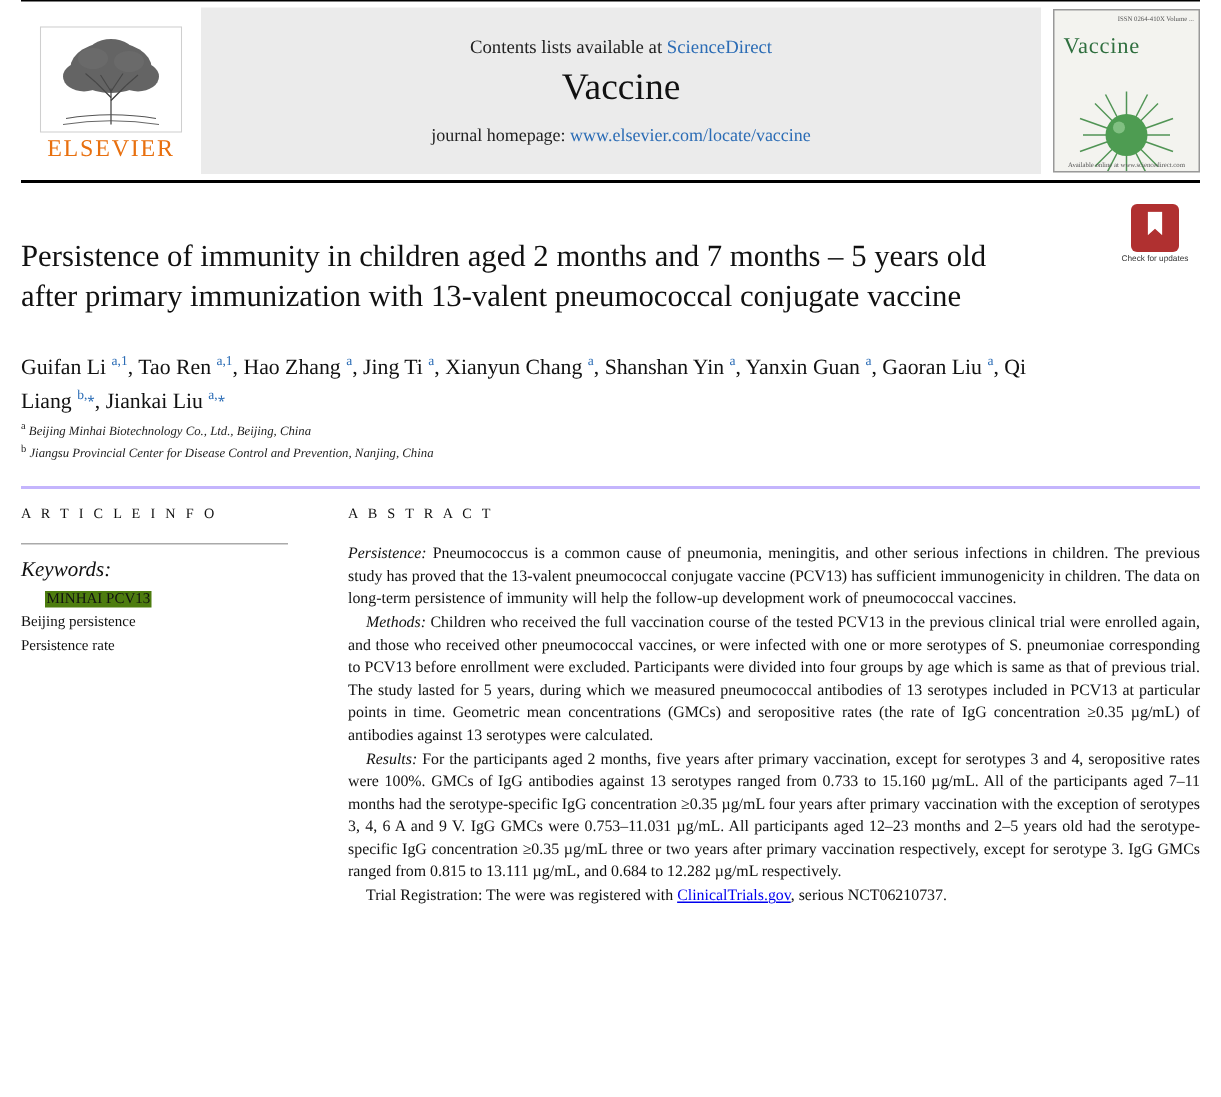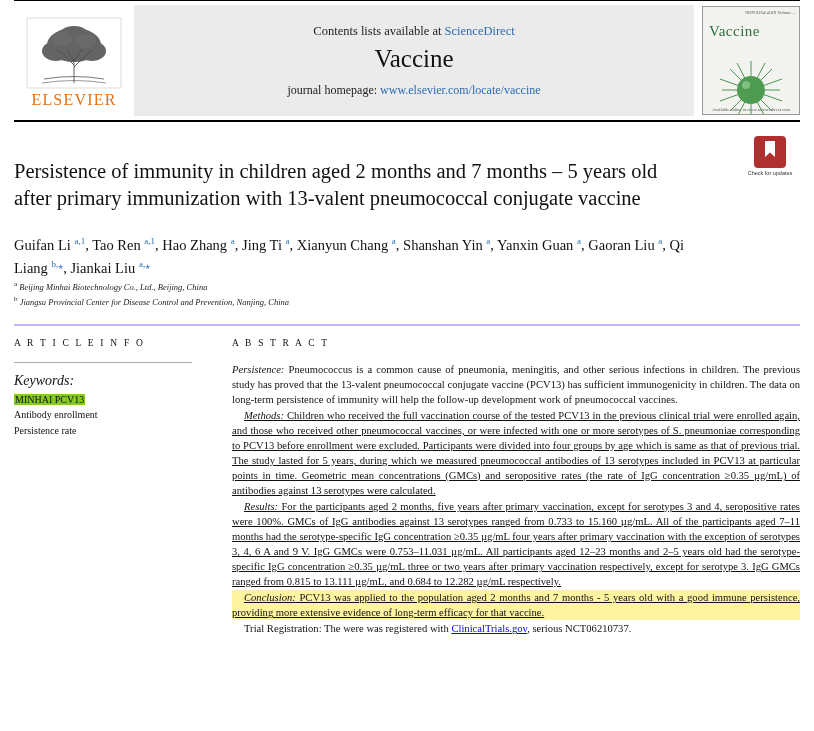--- a/index.html
+++ b/index.html
@@ -239,21 +239,20 @@
     font-size: 10.6px;
     line-height: 1.42;
     text-align: justify;
     color: #111;
     margin: 0 0 0 0;
     text-indent: 0;
   }
   .abstract-p + .abstract-p {
     text-indent: 12px;
     margin-top: 1px;
-    text-decoration: underline;
   }
   .abstract-p i { font-style: italic; }
   .hl-block {
     background: #fdf3a0;
   }
   .trial-p {
     font-size: 10.6px;
     line-height: 1.42;
     text-indent: 12px;
     color: #111;
@@ -369,44 +368,41 @@
     </div>
   </div>
 
   <div class="body-area">
 
     <div class="col-left">
       <div class="sec-head">A R T I C L E   I N F O</div>
       <div class="left-rule"></div>
       <div class="kw-head">Keywords:</div>
       <ul class="kw-list">
-        <li><span class="hl" style="background:#84cc16;padding:0 1px;">MINHAI PCV13</span></li>
-        <li>Antibody enrollment</li>
+        <li><span class="hl" style="background:#4d7c0f;padding:0 1px;margin-left:16px;">MINHAI PCV13</span></li>
+        <li>Beijing persistence</li>
         <li>Persistence rate</li>
       </ul>
     </div>
 
     <div class="col-right">
       <div class="sec-head">A B S T R A C T</div>
 
       <p class="abstract-p">
         <i>Persistence:</i><span> Pneumococcus is a common cause of pneumonia, meningitis, and other serious infections in children. The previous study has proved that the 13-valent pneumococcal conjugate vaccine (PCV13) has sufficient immunogenicity in children. The data on long-term persistence of immunity will help the follow-up development work of pneumococcal vaccines.</span>
       </p>
 
       <p class="abstract-p">
         <i>Methods:</i><span> Children who received the full vaccination course of the tested PCV13 in the previous clinical trial were enrolled again, and those who received other pneumococcal vaccines, or were infected with one or more serotypes of S. pneumoniae corresponding to PCV13 before enrollment were excluded. Participants were divided into four groups by age which is same as that of previous trial. The study lasted for 5 years, during which we measured pneumococcal antibodies of 13 serotypes included in PCV13 at particular points in time. Geometric mean concentrations (GMCs) and seropositive rates (the rate of IgG concentration ≥0.35 µg/mL) of antibodies against 13 serotypes were calculated.</span>
       </p>
 
       <p class="abstract-p">
         <i>Results:</i><span> For the participants aged 2 months, five years after primary vaccination, except for serotypes 3 and 4, seropositive rates were 100%. GMCs of IgG antibodies against 13 serotypes ranged from 0.733 to 15.160 µg/mL. All of the participants aged 7–11 months had the serotype-specific IgG concentration ≥0.35 µg/mL four years after primary vaccination with the exception of serotypes 3, 4, 6 A and 9 V. IgG GMCs were 0.753–11.031 µg/mL. All participants aged 12–23 months and 2–5 years old had the serotype-specific IgG concentration ≥0.35 µg/mL three or two years after primary vaccination respectively, except for serotype 3. IgG GMCs ranged from 0.815 to 13.111 µg/mL, and 0.684 to 12.282 µg/mL respectively.</span>
       </p>
 
-      <p class="abstract-p hl-block">
-        <i>Conclusion:</i><span> PCV13 was applied to the population aged 2 months and 7 months - 5 years old with a good immune persistence, providing more extensive evidence of long-term efficacy for that vaccine.</span>
-      </p>
 
       <p class="trial-p">
         <span>Trial Registration: The were was registered with </span><a href="#">ClinicalTrials.gov</a><span>, serious NCT06210737.</span>
       </p>
     </div>
   </div>
 
 </div>
 
 </body></html>

